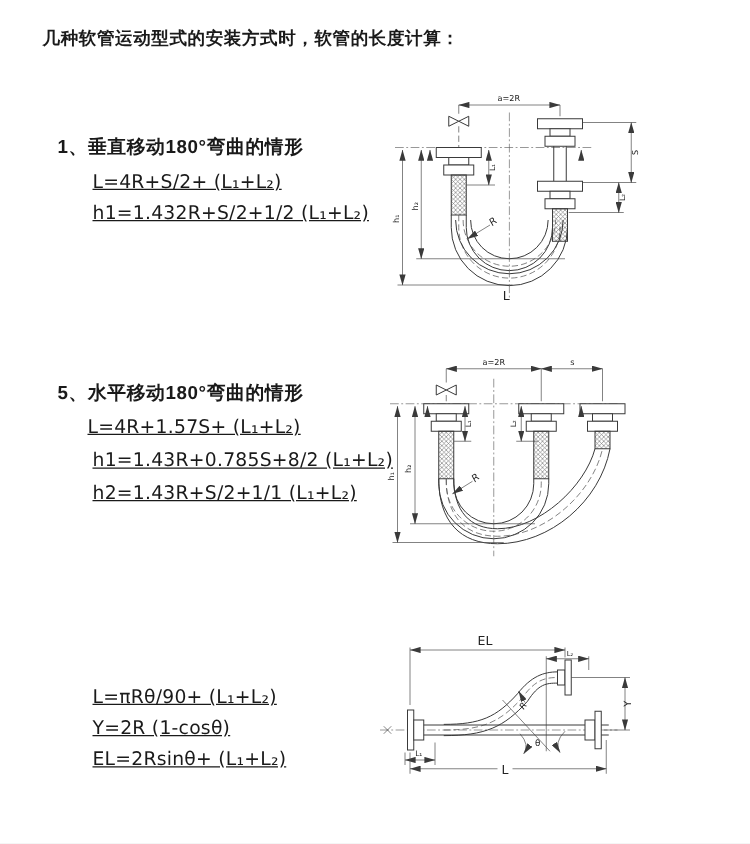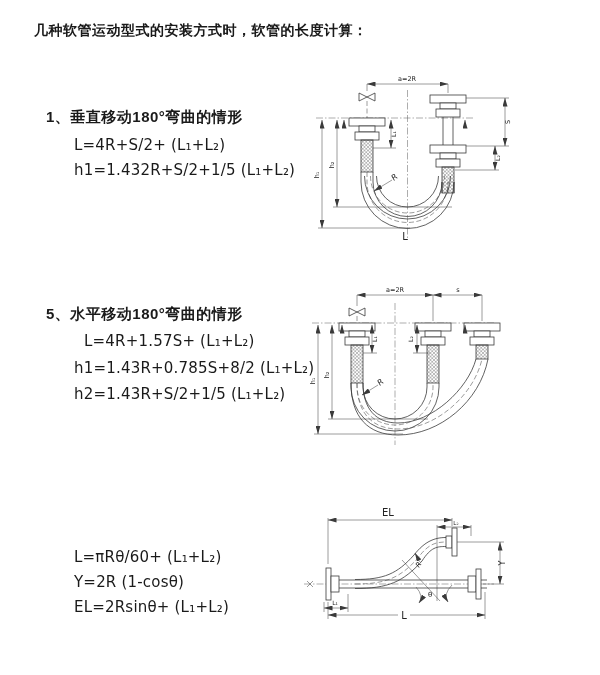--- a/index.html
+++ b/index.html
@@ -3,21 +3,21 @@
 <meta charset="utf-8">
 <style>
   html,body{margin:0;padding:0;background:#e8e8e8;}
   .page{
     position:relative;width:600px;height:675px;background:#ffffff;
     font-family:"Liberation Sans","DejaVu Sans",sans-serif;color:#1a1a1a;
     overflow:hidden;margin:0 auto;
   }
   .title{position:absolute;left:34px;top:22px;font-size:14px;font-weight:bold;letter-spacing:.5px;}
   .sec-heading{position:absolute;font-size:15px;font-weight:bold;letter-spacing:.5px;white-space:nowrap;text-align:right;}
-  .formula{position:absolute;font-size:15px;font-family:"DejaVu Sans",sans-serif;letter-spacing:.2px;white-space:nowrap;}
+  .formula{position:absolute;font-size:15px;font-family:"DejaVu Sans",sans-serif;letter-spacing:.2px;white-space:nowrap;text-decoration:underline;}
   svg.diag{position:absolute;overflow:visible;}
   svg .ol{stroke:#3a3a3a;stroke-width:.8;fill:none;}
   svg .olf{stroke:#3a3a3a;stroke-width:.8;fill:#fff;}
   svg .dl{stroke:#4a4a4a;stroke-width:.55;fill:none;}
   svg .cl{stroke:#5a5a5a;stroke-width:.5;fill:none;stroke-dasharray:7 2 1.5 2;}
   svg .hd{stroke:#4a4a4a;stroke-width:.55;fill:none;stroke-dasharray:5 2.5;}
   svg .lab{font-family:"DejaVu Sans",sans-serif;font-size:6.5px;fill:#222;}
   svg .lab-big{font-family:"DejaVu Sans",sans-serif;font-size:10px;fill:#222;}
   svg .lab-r{font-family:"DejaVu Sans",sans-serif;font-size:8px;font-style:italic;fill:#222;}
   svg .hatch-rect{fill:url(#hatch);stroke:#3a3a3a;stroke-width:.8;}
@@ -45,28 +45,28 @@
           <rect x="-12" y="14" width="24" height="8"></rect>
         </g>
       </symbol>
     </defs>
   </svg>
 
   <div class="title">几种软管运动型式的安装方式时，软管的长度计算：</div>
 
   <div class="sec-heading" style="left:46px;top:108px">1、垂直移动180°弯曲的情形</div>
   <div class="formula" style="left:74px;top:136px">L=4R+S/2+ (L₁+L₂)</div>
-  <div class="formula" style="left:74px;top:161px">h1=1.432R+S/2+1/5 (L₁+L₂)</div>
+  <div class="formula" style="left:74px;top:161px">h1=1.432R+S/2+1/2 (L₁+L₂)</div>
 
   <div class="sec-heading" style="left:46px;top:305px">5、水平移动180°弯曲的情形</div>
-  <div class="formula" style="left:84px;top:332px">L=4R+1.57S+ (L₁+L₂)</div>
+  <div class="formula" style="left:70px;top:332px">L=4R+1.57S+ (L₁+L₂)</div>
   <div class="formula" style="left:74px;top:359px">h1=1.43R+0.785S+8/2 (L₁+L₂)</div>
-  <div class="formula" style="left:74px;top:385px">h2=1.43R+S/2+1/5 (L₁+L₂)</div>
-
-  <div class="formula" style="left:74px;top:548px">L=πRθ/60+ (L₁+L₂)</div>
+  <div class="formula" style="left:74px;top:385px">h2=1.43R+S/2+1/1 (L₁+L₂)</div>
+
+  <div class="formula" style="left:74px;top:548px">L=πRθ/90+ (L₁+L₂)</div>
   <div class="formula" style="left:74px;top:573px">Y=2R (1-cosθ)</div>
   <div class="formula" style="left:74px;top:598px">EL=2Rsinθ+ (L₁+L₂)</div>
 
   <svg class="diag" style="left:312px;top:70px" width="285" height="196" viewBox="0 0 285 196">
 
     <line class="cl" x1="4" y1="48" x2="162" y2="48"></line>
     <line class="cl" x1="95.5" y1="20" x2="95.5" y2="170"></line>
     <line class="hd" x1="55" y1="31" x2="55" y2="48"></line>
 
     <g>

